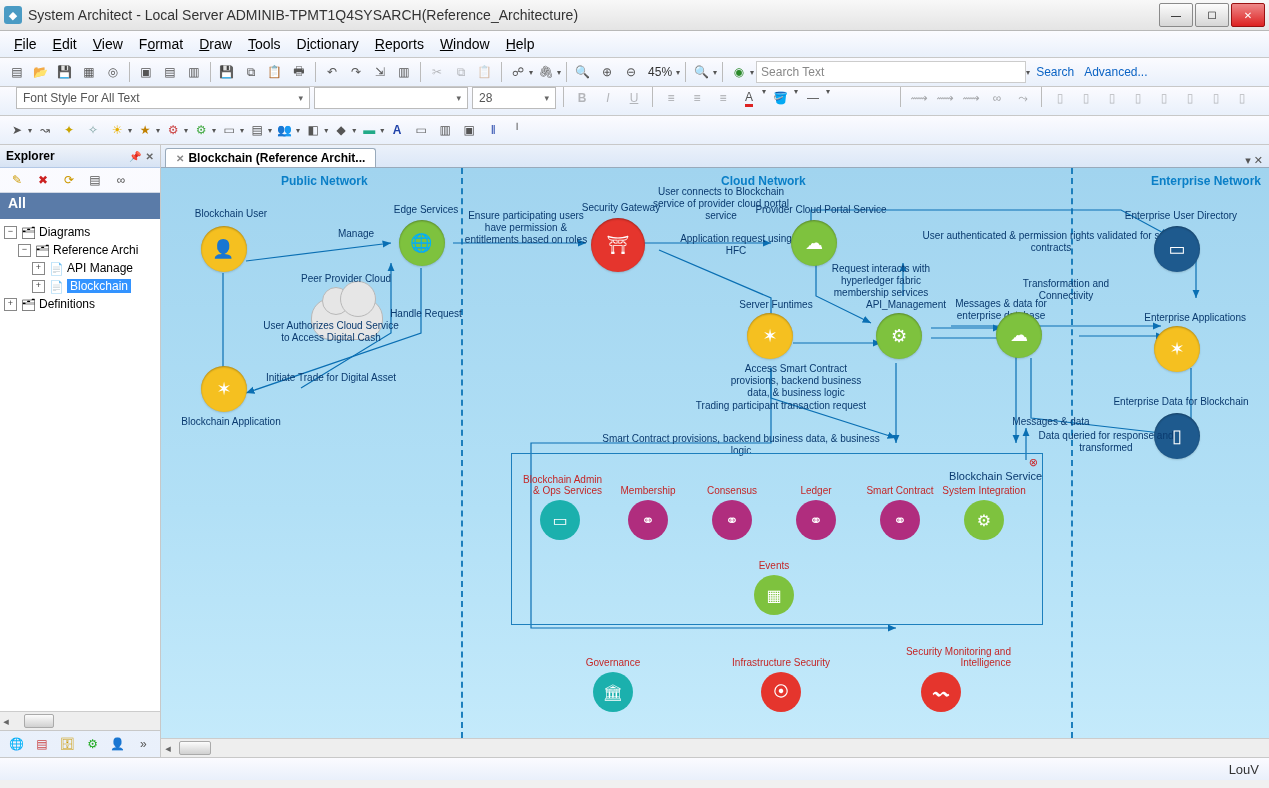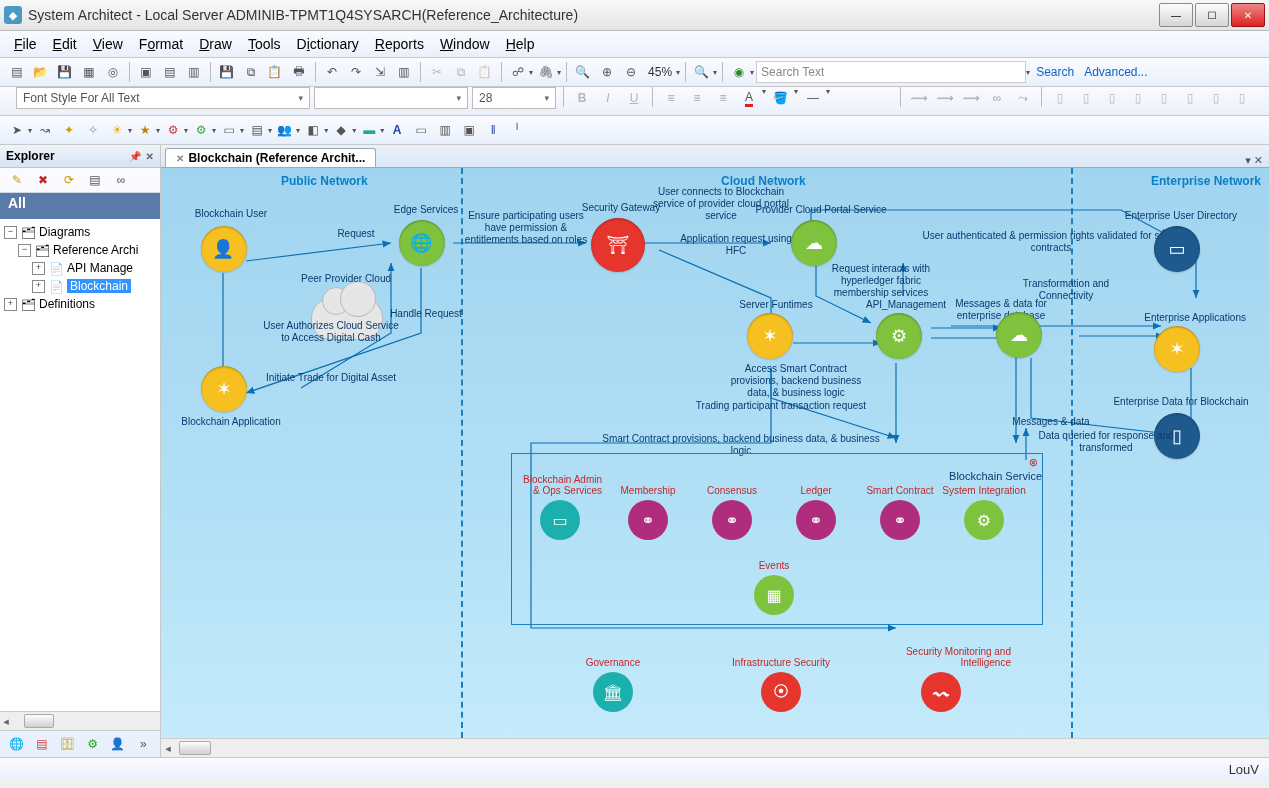--- a/index.html
+++ b/index.html
@@ -321,21 +321,21 @@
 
       <div class="node g" style="left:238px;top:52px">🌐</div>
       <div class="lbl" style="left:220px;top:36px;width:90px">Edge Services</div>
 
       <div class="cloudshape" style="left:150px;top:130px"></div>
       <div class="lbl" style="left:120px;top:105px;width:130px">Peer Provider Cloud</div>
 
       <div class="node y" style="left:40px;top:198px">✶</div>
       <div class="lbl" style="left:10px;top:248px;width:120px">Blockchain Application</div>
 
-      <div class="lbl" style="left:160px;top:60px;width:70px">Request</div>
+      <div class="lbl" style="left:160px;top:60px;width:70px">Manage</div>
       <div class="lbl" style="left:225px;top:140px;width:80px">Handle Request</div>
       <div class="lbl" style="left:100px;top:204px;width:140px">Initiate Trade for Digital Asset</div>
       <div class="lbl" style="left:100px;top:152px;width:140px">User Authorizes Cloud Service to Access Digital Cash</div>
       <div class="lbl" style="left:300px;top:42px;width:130px">Ensure participating users have permission &amp; entitlements based on roles</div>
 
       <div class="node r" style="left:430px;top:50px;width:54px;height:54px">⛩</div>
       <div class="lbl" style="left:415px;top:34px;width:90px">Security Gateway</div>
 
       <div class="node g" style="left:630px;top:52px">☁</div>
       <div class="lbl" style="left:590px;top:36px;width:140px">Provider Cloud Portal Service</div>

